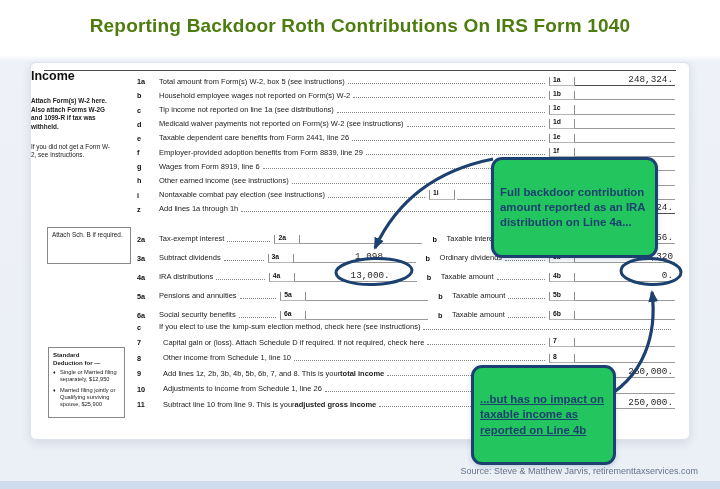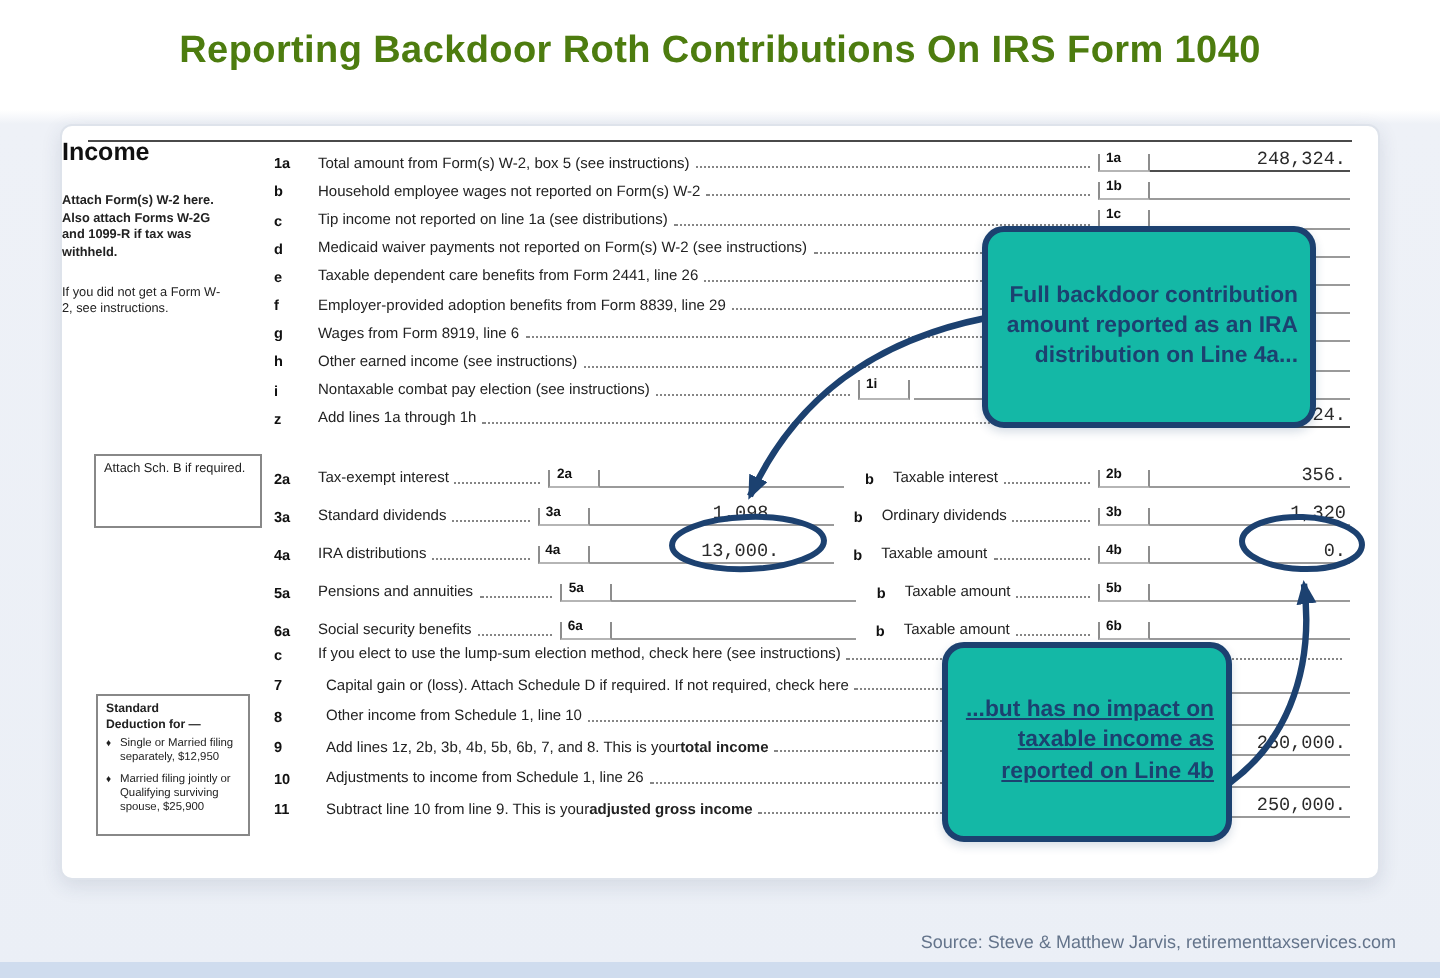--- a/index.html
+++ b/index.html
@@ -52,24 +52,25 @@
   .sbox{border:1px solid #888;font-size:6.4px;color:#222;line-height:1.35;padding:3px 3px 3px 4px;background:#fff;box-sizing:border-box;}
   .schb{position:absolute;left:16px;top:164px;width:84px;height:37px;}
   .stdbox{position:absolute;left:17px;top:284px;width:77px;height:71px;font-size:5.7px;}
   .stdbox .hd{font-weight:bold;font-size:6.1px;line-height:1.3;}
   .stdbox ul{margin:2px 0 0 0;padding:0 0 0 7px;list-style:none;}
   .stdbox li{margin-bottom:3px;line-height:1.3;position:relative;}
   .stdbox li:before{content:"\2666";position:absolute;left:-7px;top:0;font-size:5px;color:#222;}
   
   .overlay{position:absolute;left:0;top:0;z-index:5;pointer-events:none;}
   .callout{
-    position:absolute;z-index:6;background:#14b8a6;border:3.4px solid #1c4170;border-radius:11px;
-    color:#1c4170;font-weight:bold;text-align:right;font-size:11.4px;line-height:1.32;
+    position:absolute;z-index:6;background:#22c55e;border:3.4px solid #1c4170;border-radius:11px;
+    color:#1c4170;font-weight:bold;text-align:left;font-size:11.4px;line-height:1.32;
     display:flex;align-items:center;justify-content:center;padding:6px;box-sizing:border-box;
     box-shadow:0 2px 5px rgba(28,65,112,.18);
+    margin-top:44px;
   }
   #callout-4a{left:491px;top:113px;width:167px;height:101px;}
   #callout-4b{left:471px;top:321px;width:145px;height:100px;text-decoration:underline;}
   .source{position:absolute;right:22px;bottom:13px;font-size:9px;color:#64748b;z-index:2;}
   .bottom-strip{position:absolute;left:0;right:0;bottom:0;height:8px;background:#cfdcee;z-index:0;}
 </style>
 </head>
 <body>
 
 <div class="title">Reporting Backdoor Roth Contributions On IRS Form 1040</div>
@@ -175,21 +176,21 @@
       <span class="bx">2a</span>
       <span class="val lval"></span>
       <span class="num rn">b</span>
       <span class="desc">Taxable interest</span>
       <span class="lead"></span>
       <span class="bx">2b</span>
       <span class="val">356.</span>
     </div>
     <div class="row s2">
       <span class="num">3a</span>
-      <span class="desc">Standard dividends</span>
+      <span class="desc">Subtract dividends</span>
       <span class="lead"></span>
       <span class="bx">3a</span>
       <span class="val lval">1,098.</span>
       <span class="num rn">b</span>
       <span class="desc">Ordinary dividends</span>
       <span class="lead"></span>
       <span class="bx">3b</span>
       <span class="val">1,320</span>
     </div>
     <div class="row s2">

